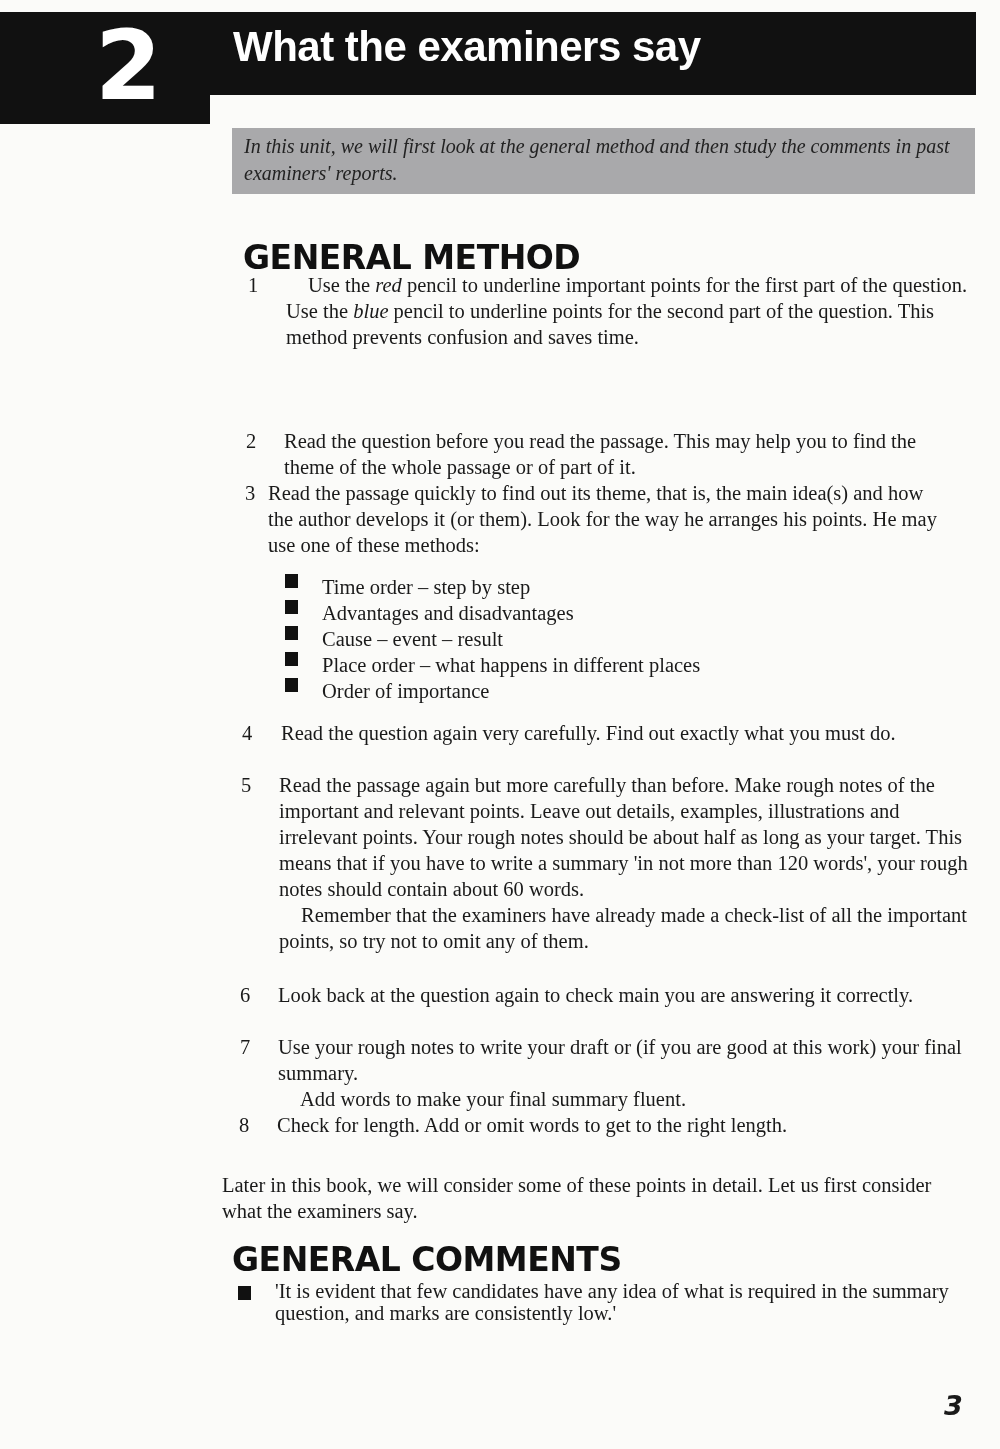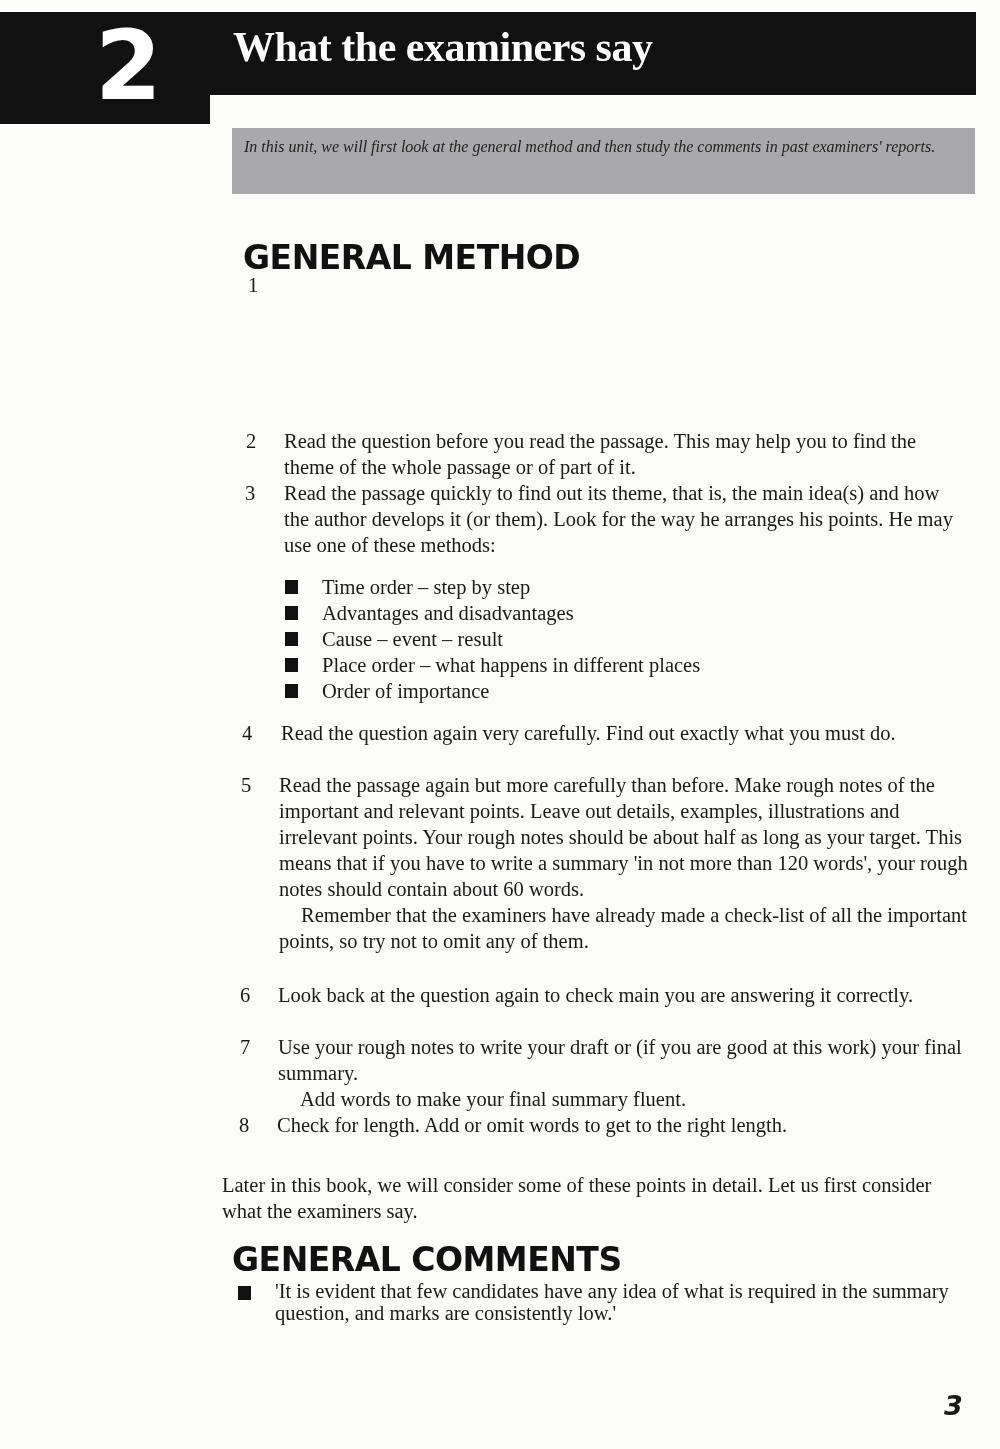--- a/index.html
+++ b/index.html
@@ -2,34 +2,34 @@
 <html><head>
 <meta charset="utf-8">
 <style>
   html, body { margin:0; padding:0; }
   body { width:1000px; height:1449px; background:#fbfbf9; position:relative; overflow:hidden;
          font-family:"Liberation Serif", "DejaVu Serif", serif; color:#1a1a1a; }
   .bar-left { position:absolute; left:0; top:12px; width:210px; height:112px; background:#111; }
   .bar-right { position:absolute; left:200px; top:12px; width:776px; height:83px; background:#111; }
   .chapter-num { position:absolute; left:95px; top:14px; color:#fff; font-family:"DejaVu Sans", sans-serif;
                  font-weight:bold; font-size:96px; line-height:104px; }
-  .title { position:absolute; left:233px; top:14px; color:#fff; font-family:Liberation Serif, serif;
+  .title { position:absolute; left:233px; top:14px; color:#fff; font-family:Liberation Sans, sans-serif;
            font-weight:bold; font-size:42px; line-height:66px; letter-spacing:-0.5px; }
   .intro { position:absolute; left:232px; top:128px; width:743px; height:66px; background:#a9a9ab;
-           box-sizing:border-box; padding:5px 10px 0 12px; font-style:italic; font-size:16px; line-height:27px; color:#222; }
+           box-sizing:border-box; padding:5px 10px 0 12px; font-style:italic; font-size:20px; line-height:27px; color:#222; }
   h2 { position:absolute; margin:12px; font-family:"DejaVu Sans", sans-serif; font-weight:900; font-size:33px;
        letter-spacing:-0.5px; color:#111; }
   #h-method { left:231px; top:226px; }
   #h-comments { left:220px; top:1228px; }
   .item { position:absolute; font-size:20.5px; line-height:26px; }
   .num { position:absolute; width:20px; text-align:left; }
   .txt { position:absolute; }
   .sub { text-indent:22px; }
   .bullets { position:absolute; left:285px; top:574px; font-size:20.5px; line-height:26px; }
-  .bullet { display:flex; align-items:center; height:26px; }
+  .bullet { display:flex; align-items:flex-start; height:26px; }
   .sq { display:inline-block; width:13px; height:14px; background:#111; margin-right:24px; }
   .para { position:absolute; left:222px; top:1172px; width:720px; font-size:20.5px; line-height:26px; }
   .comment { position:absolute; left:238px; top:1280px; width:730px; font-size:20.5px; line-height:22px; display:flex; }
   .comment .sq { margin-top:6px; margin-right:24px; flex:none; }
   .page-num { position:absolute; left:944px; top:1390px; font-family:"DejaVu Sans", sans-serif; font-style:italic;
               font-weight:bold; font-size:27px; }
 </style>
 </head>
 <body>
 
@@ -37,31 +37,32 @@
 <div class="bar-right"></div>
 <div class="chapter-num">2</div>
 <div class="title">What the examiners say</div>
 <div class="intro">In this unit, we will first look at the general method and then study the comments in past examiners' reports.</div>
 
 <h2 id="h-method">GENERAL METHOD</h2>
 
 <div class="item" style="left:248px; top:272px; width:730px;">
   <span class="num" style="left:0;">1</span>
   <div class="txt" style="left:38px; width:685px;">
+    <div class="sub">Use the <i>red</i> pencil to underline important points for the first part of the question. Use the <i>blue</i> pencil to underline points for the second part of the question. This method prevents confusion and saves time.</div>
   </div>
 </div>
 
 <div class="item" style="left:246px; top:428px; width:730px;">
   <span class="num">2</span>
   <div class="txt" style="left:38px; width:685px;">Read the question before you read the passage. This may help you to find the theme of the whole passage or of part of it.</div>
 </div>
 
 <div class="item" style="left:245px; top:480px; width:730px;">
   <span class="num">3</span>
-  <div class="txt" style="left:39px; width:685px;">Read the passage quickly to find out its theme, that is, the main idea(s) and how the author develops it (or them). Look for the way he arranges his points. He may use one of these methods:</div>
+  <div class="txt" style="left:23px; width:685px;">Read the passage quickly to find out its theme, that is, the main idea(s) and how the author develops it (or them). Look for the way he arranges his points. He may use one of these methods:</div>
 </div>
 
 <div class="bullets">
   <div class="bullet">
       <span class="sq"></span>
       <span>Time order – step by step</span>
     </div>
   <div class="bullet">
       <span class="sq"></span>
       <span>Advantages and disadvantages</span>

